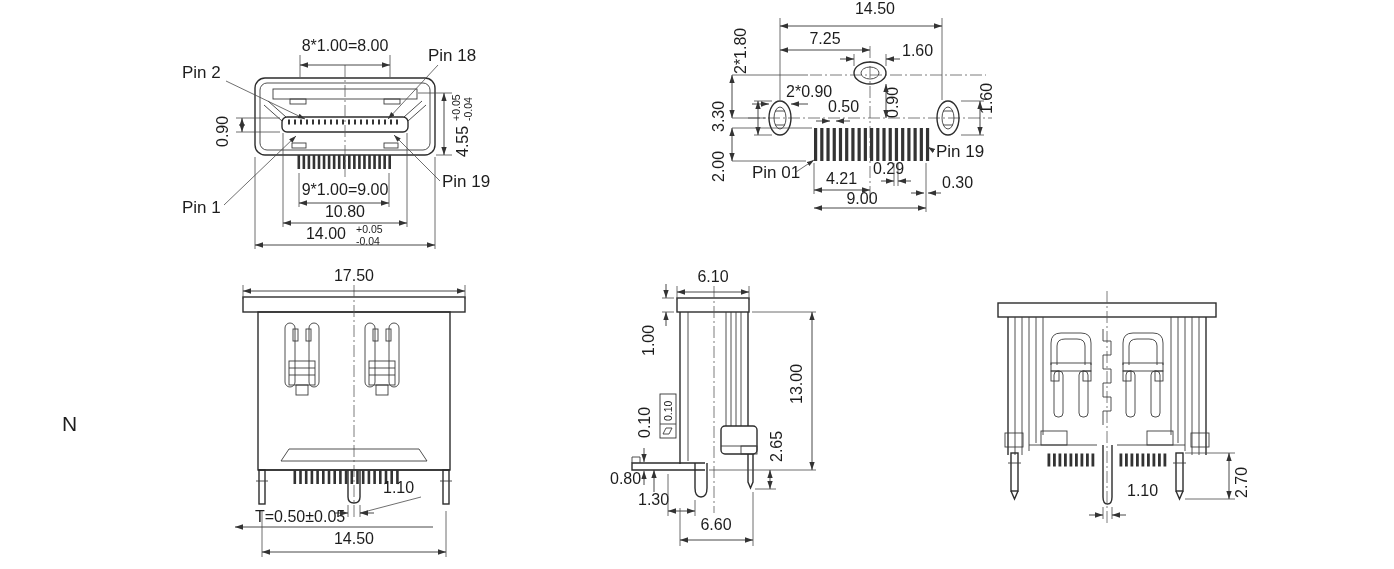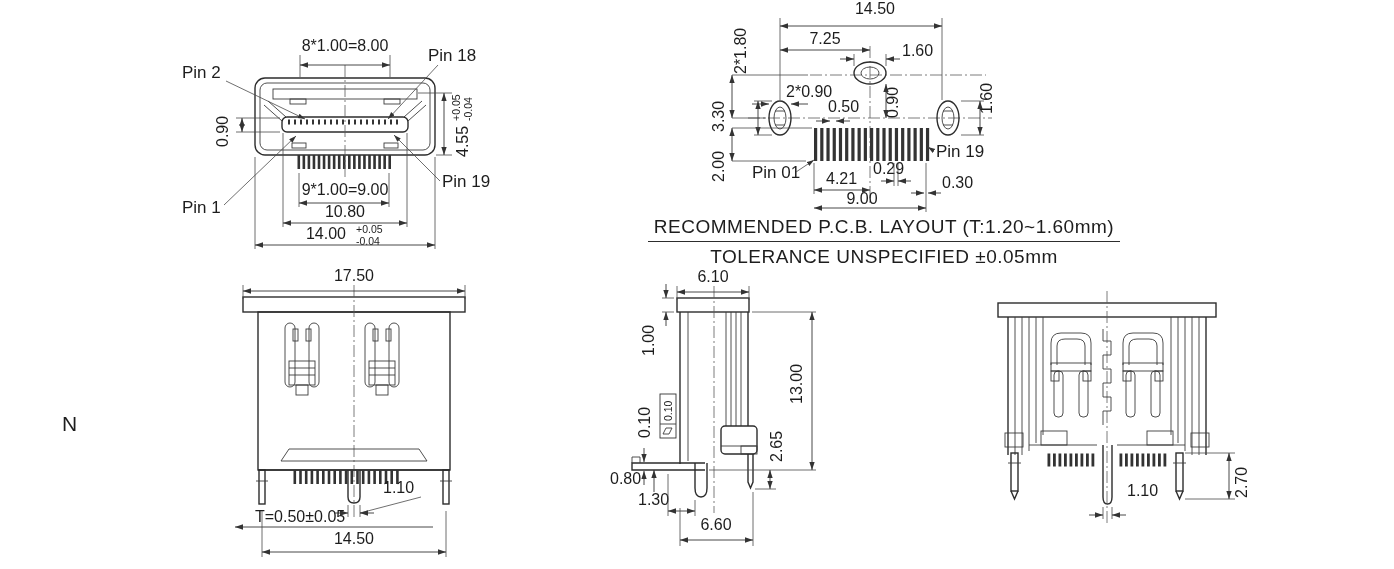--- a/index.html
+++ b/index.html
@@ -175,24 +175,20 @@
       <line class="dim" x1="208" y1="181" x2="221" y2="181" marker-start="url(#mP)"></line>
       <text class="t16 mid" x="172" y="204">9.00</text>
       <line class="ext" x1="236" y1="163" x2="236" y2="212"></line>
       <line class="dim" x1="124" y1="208" x2="236" y2="208" marker-start="url(#mP)" marker-end="url(#mP)"></line>
       <text class="t16" x="252" y="188">0.30</text>
       <line class="dim" x1="221" y1="193" x2="234" y2="193" marker-end="url(#mP)"></line>
       <line class="dim" x1="238" y1="193" x2="251" y2="193" marker-start="url(#mP)"></line>
     </g>
   </svg>
 
-  <div class="caption">
-    <span class="l1">RECOMMENDED  P.C.B. LAYOUT (T:1.20~1.60mm)</span>
-    <span class="l2">TOLERANCE UNSPECIFIED ±0.05mm</span>
-  </div>
 
   <div class="stray">N</div>
 
   <svg class="view" style="left:225px;top:265px" width="260" height="300" viewBox="0 0 260 300">
     <defs>
       <marker id="mR" orient="auto-start-reverse" markerWidth="10" markerHeight="8" refX="9" refY="3">
           <path d="M0,0L9,3L0,6Z" fill="#333"></path>
         </marker>
     </defs>
     <g>

